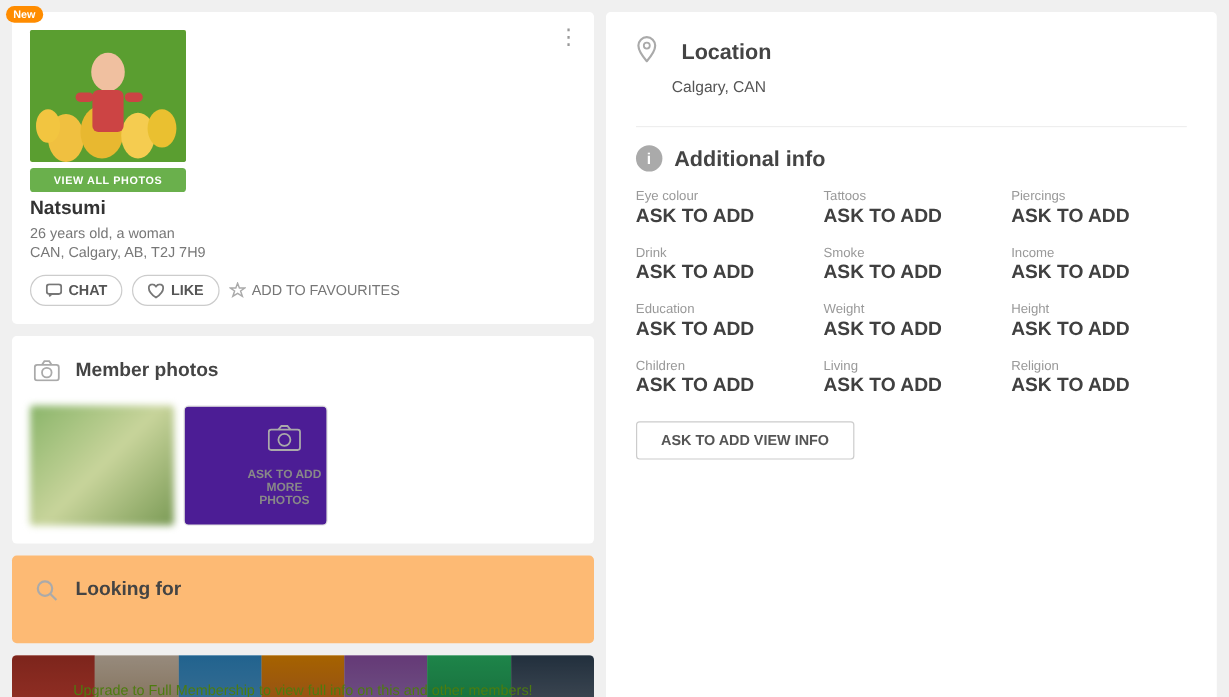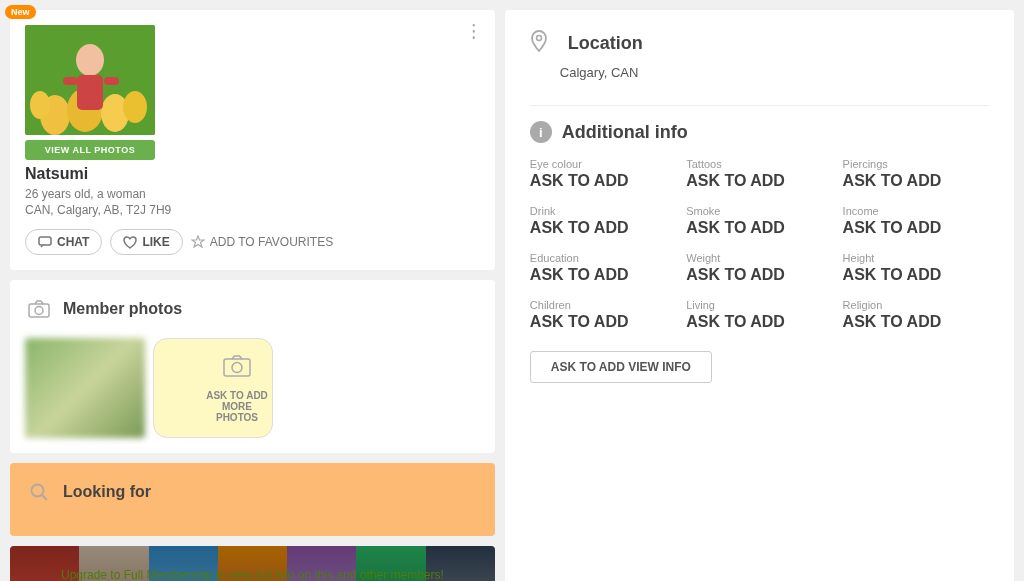--- a/index.html
+++ b/index.html
@@ -165,23 +165,23 @@
     .photo-thumb {
       width: 120px;
       height: 100px;
       background: linear-gradient(135deg, #8ab56a 0%, #c8d49b 50%, #7a9a55 100%);
       border-radius: 3px;
       filter: blur(3px);
     }
     .add-more-photo {
       width: 120px;
       height: 100px;
-      background: #fef9c3;
+      background: #4c1d95;
       border: 1px solid #ddd;
-      border-radius: 14px;
+      border-radius: 4px;
       display: flex;
       flex-direction: column;
       align-items: center;
       justify-content: center;
       gap: 6px;
       cursor: pointer;
       color: #888;
       font-size: 10px;
       font-weight: bold;
       text-align: center;

